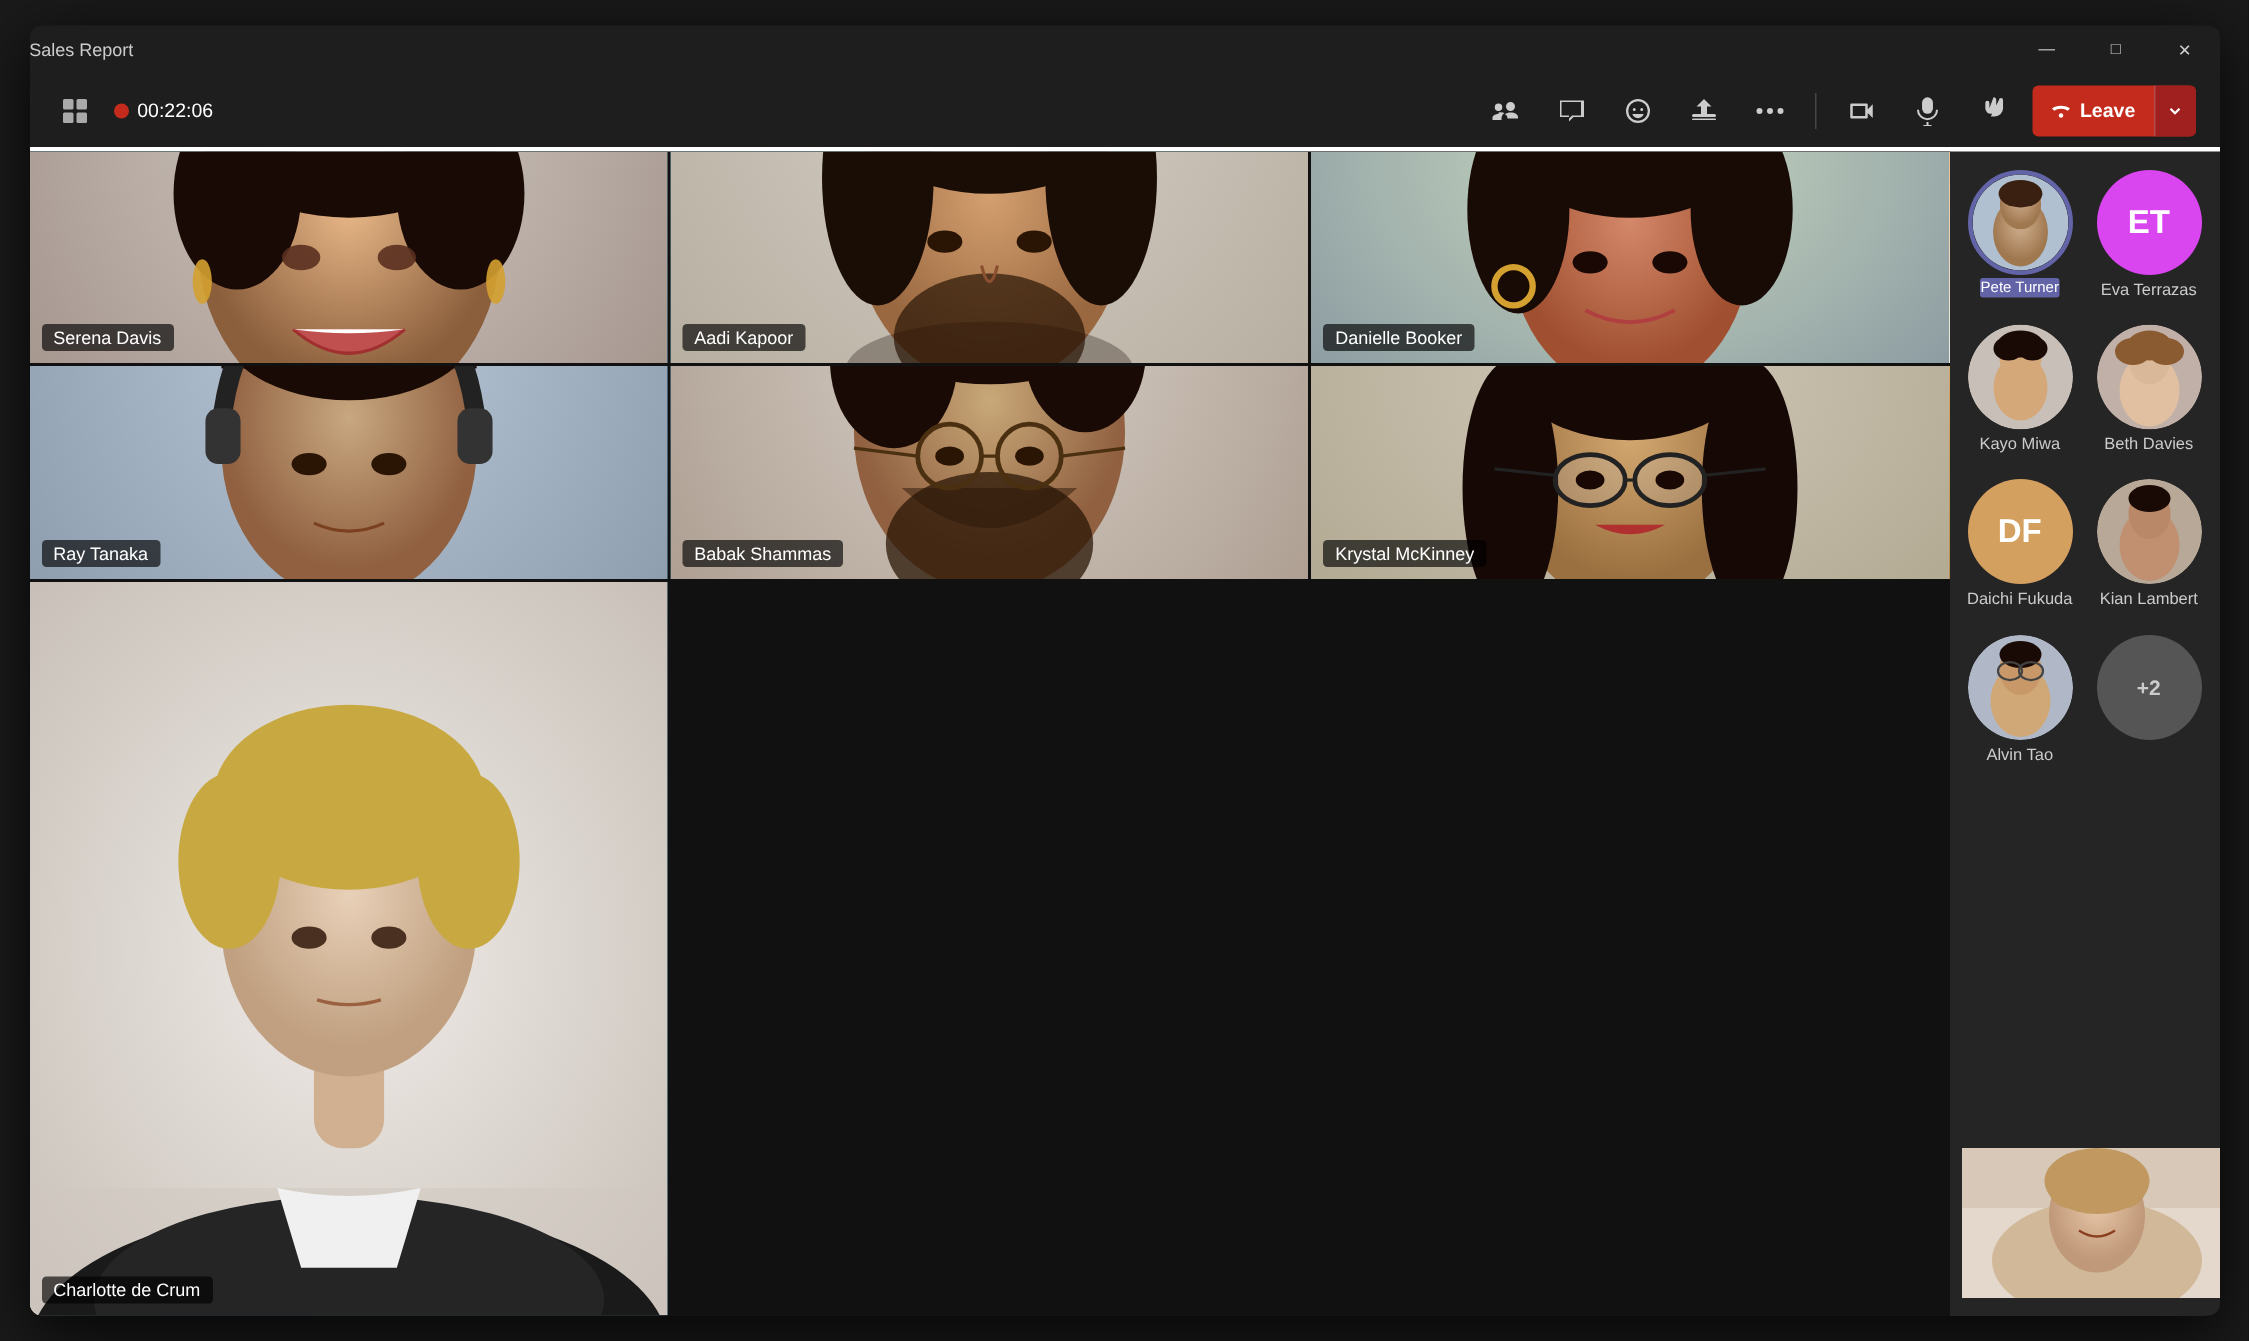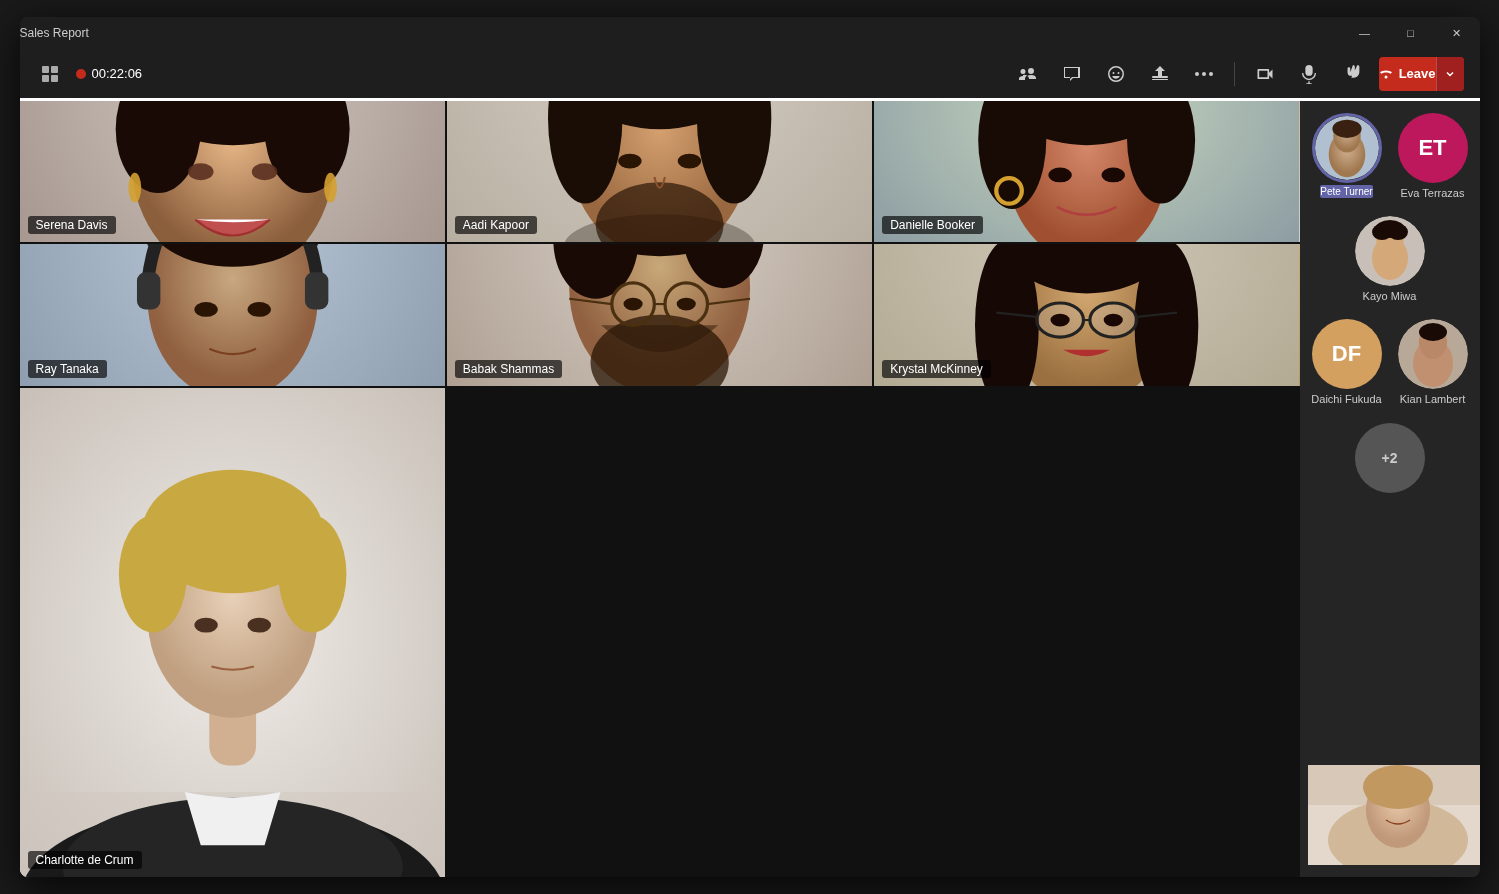--- a/index.html
+++ b/index.html
@@ -131,21 +131,21 @@
       border-radius: 4px;
       height: 34px;
       display: flex;
       align-items: center;
       cursor: pointer;
       font-size: 13px;
       font-weight: 600;
       overflow: hidden;
     }
     .leave-main {
-      padding: 0 0;
+      padding: 0 12px;
       display: flex;
       align-items: center;
       gap: 6px;
       height: 100%;
     }
     .leave-chevron {
       background: #a02020;
       width: 28px;
       height: 100%;
       display: flex;
@@ -697,39 +697,52 @@
               </defs>
               <circle cx="35" cy="35" r="35" fill="#b0c0d0"></circle>
               <ellipse cx="35" cy="42" rx="20" ry="25" fill="url(#pgr)"></ellipse>
               <ellipse cx="35" cy="22" rx="15" ry="18" fill="url(#pgr)"></ellipse>
               <ellipse cx="35" cy="14" rx="16" ry="10" fill="#3a2010"></ellipse>
             </svg>
           </div>
           <div class="active-speaker-badge">Pete Turner</div>
         </div>
         <div class="participant-thumb">
-          <div class="avatar-initials" style="background: #be185d;">ET</div>
+          <div class="avatar-initials" style="background: #d946ef;">ET</div>
           <div class="participant-label">Eva Terrazas</div>
         </div>
       </div>
 
       <div class="participant-row">
         <div class="participant-thumb">
           <div class="avatar-circle">
             <svg viewBox="0 0 70 70" width="70" height="70">
               <circle cx="35" cy="35" r="35" fill="#c8c0b8"></circle>
               <ellipse cx="35" cy="42" rx="18" ry="22" fill="#d4a878"></ellipse>
               <ellipse cx="35" cy="22" rx="14" ry="17" fill="#d4a878"></ellipse>
               <ellipse cx="35" cy="13" rx="15" ry="9" fill="#1a0a05"></ellipse>
               <ellipse cx="27" cy="16" rx="10" ry="8" fill="#1a0a05"></ellipse>
               <ellipse cx="43" cy="16" rx="10" ry="8" fill="#1a0a05"></ellipse>
             </svg>
           </div>
           <div class="participant-label">Kayo Miwa</div>
         </div>
+        <div class="participant-thumb">
+          <div class="avatar-circle">
+            <svg viewBox="0 0 70 70" width="70" height="70">
+              <circle cx="35" cy="35" r="35" fill="#c0b0a8"></circle>
+              <ellipse cx="35" cy="44" rx="20" ry="24" fill="#e0c0a0"></ellipse>
+              <ellipse cx="35" cy="23" rx="14" ry="17" fill="#d8b898"></ellipse>
+              <ellipse cx="35" cy="14" rx="15" ry="10" fill="#8a5a30"></ellipse>
+              <ellipse cx="24" cy="18" rx="12" ry="9" fill="#8a5a30"></ellipse>
+              <ellipse cx="46" cy="18" rx="12" ry="9" fill="#8a5a30"></ellipse>
+            </svg>
+          </div>
+          <div class="participant-label">Beth Davies</div>
+        </div>
       </div>
 
       <div class="participant-row">
         <div class="participant-thumb">
           <div class="avatar-initials" style="background: #d4a060; text-align: center;">DF</div>
           <div class="participant-label">Daichi Fukuda</div>
         </div>
         <div class="participant-thumb">
           <div class="avatar-circle">
             <svg viewBox="0 0 70 70" width="70" height="70">
@@ -737,20 +750,34 @@
               <ellipse cx="35" cy="44" rx="20" ry="24" fill="#c09070"></ellipse>
               <ellipse cx="35" cy="23" rx="14" ry="17" fill="#b88868"></ellipse>
               <ellipse cx="35" cy="13" rx="14" ry="9" fill="#1a0a05"></ellipse>
             </svg>
           </div>
           <div class="participant-label">Kian Lambert</div>
         </div>
       </div>
 
       <div class="participant-row">
+        <div class="participant-thumb">
+          <div class="avatar-circle">
+            <svg viewBox="0 0 70 70" width="70" height="70">
+              <circle cx="35" cy="35" r="35" fill="#b0b8c8"></circle>
+              <ellipse cx="35" cy="44" rx="20" ry="24" fill="#d0a878"></ellipse>
+              <ellipse cx="35" cy="23" rx="14" ry="17" fill="#c89868"></ellipse>
+              <ellipse cx="35" cy="13" rx="14" ry="9" fill="#1a0a05"></ellipse>
+
+              <ellipse cx="28" cy="24" rx="8" ry="6" stroke="#444" stroke-width="1.5" fill="none"></ellipse>
+              <ellipse cx="42" cy="24" rx="8" ry="6" stroke="#444" stroke-width="1.5" fill="none"></ellipse>
+            </svg>
+          </div>
+          <div class="participant-label">Alvin Tao</div>
+        </div>
         <div class="participant-thumb">
           <div class="avatar-initials more-badge">+2</div>
           <div class="participant-label"></div>
         </div>
       </div>
 
       <div class="bottom-video">
         <svg viewBox="0 0 180 100" width="100%" height="100%" preserveAspectRatio="xMidYMid slice">
           <defs>
             <radialGradient id="bvg" cx="50%" cy="40%" r="50%">

